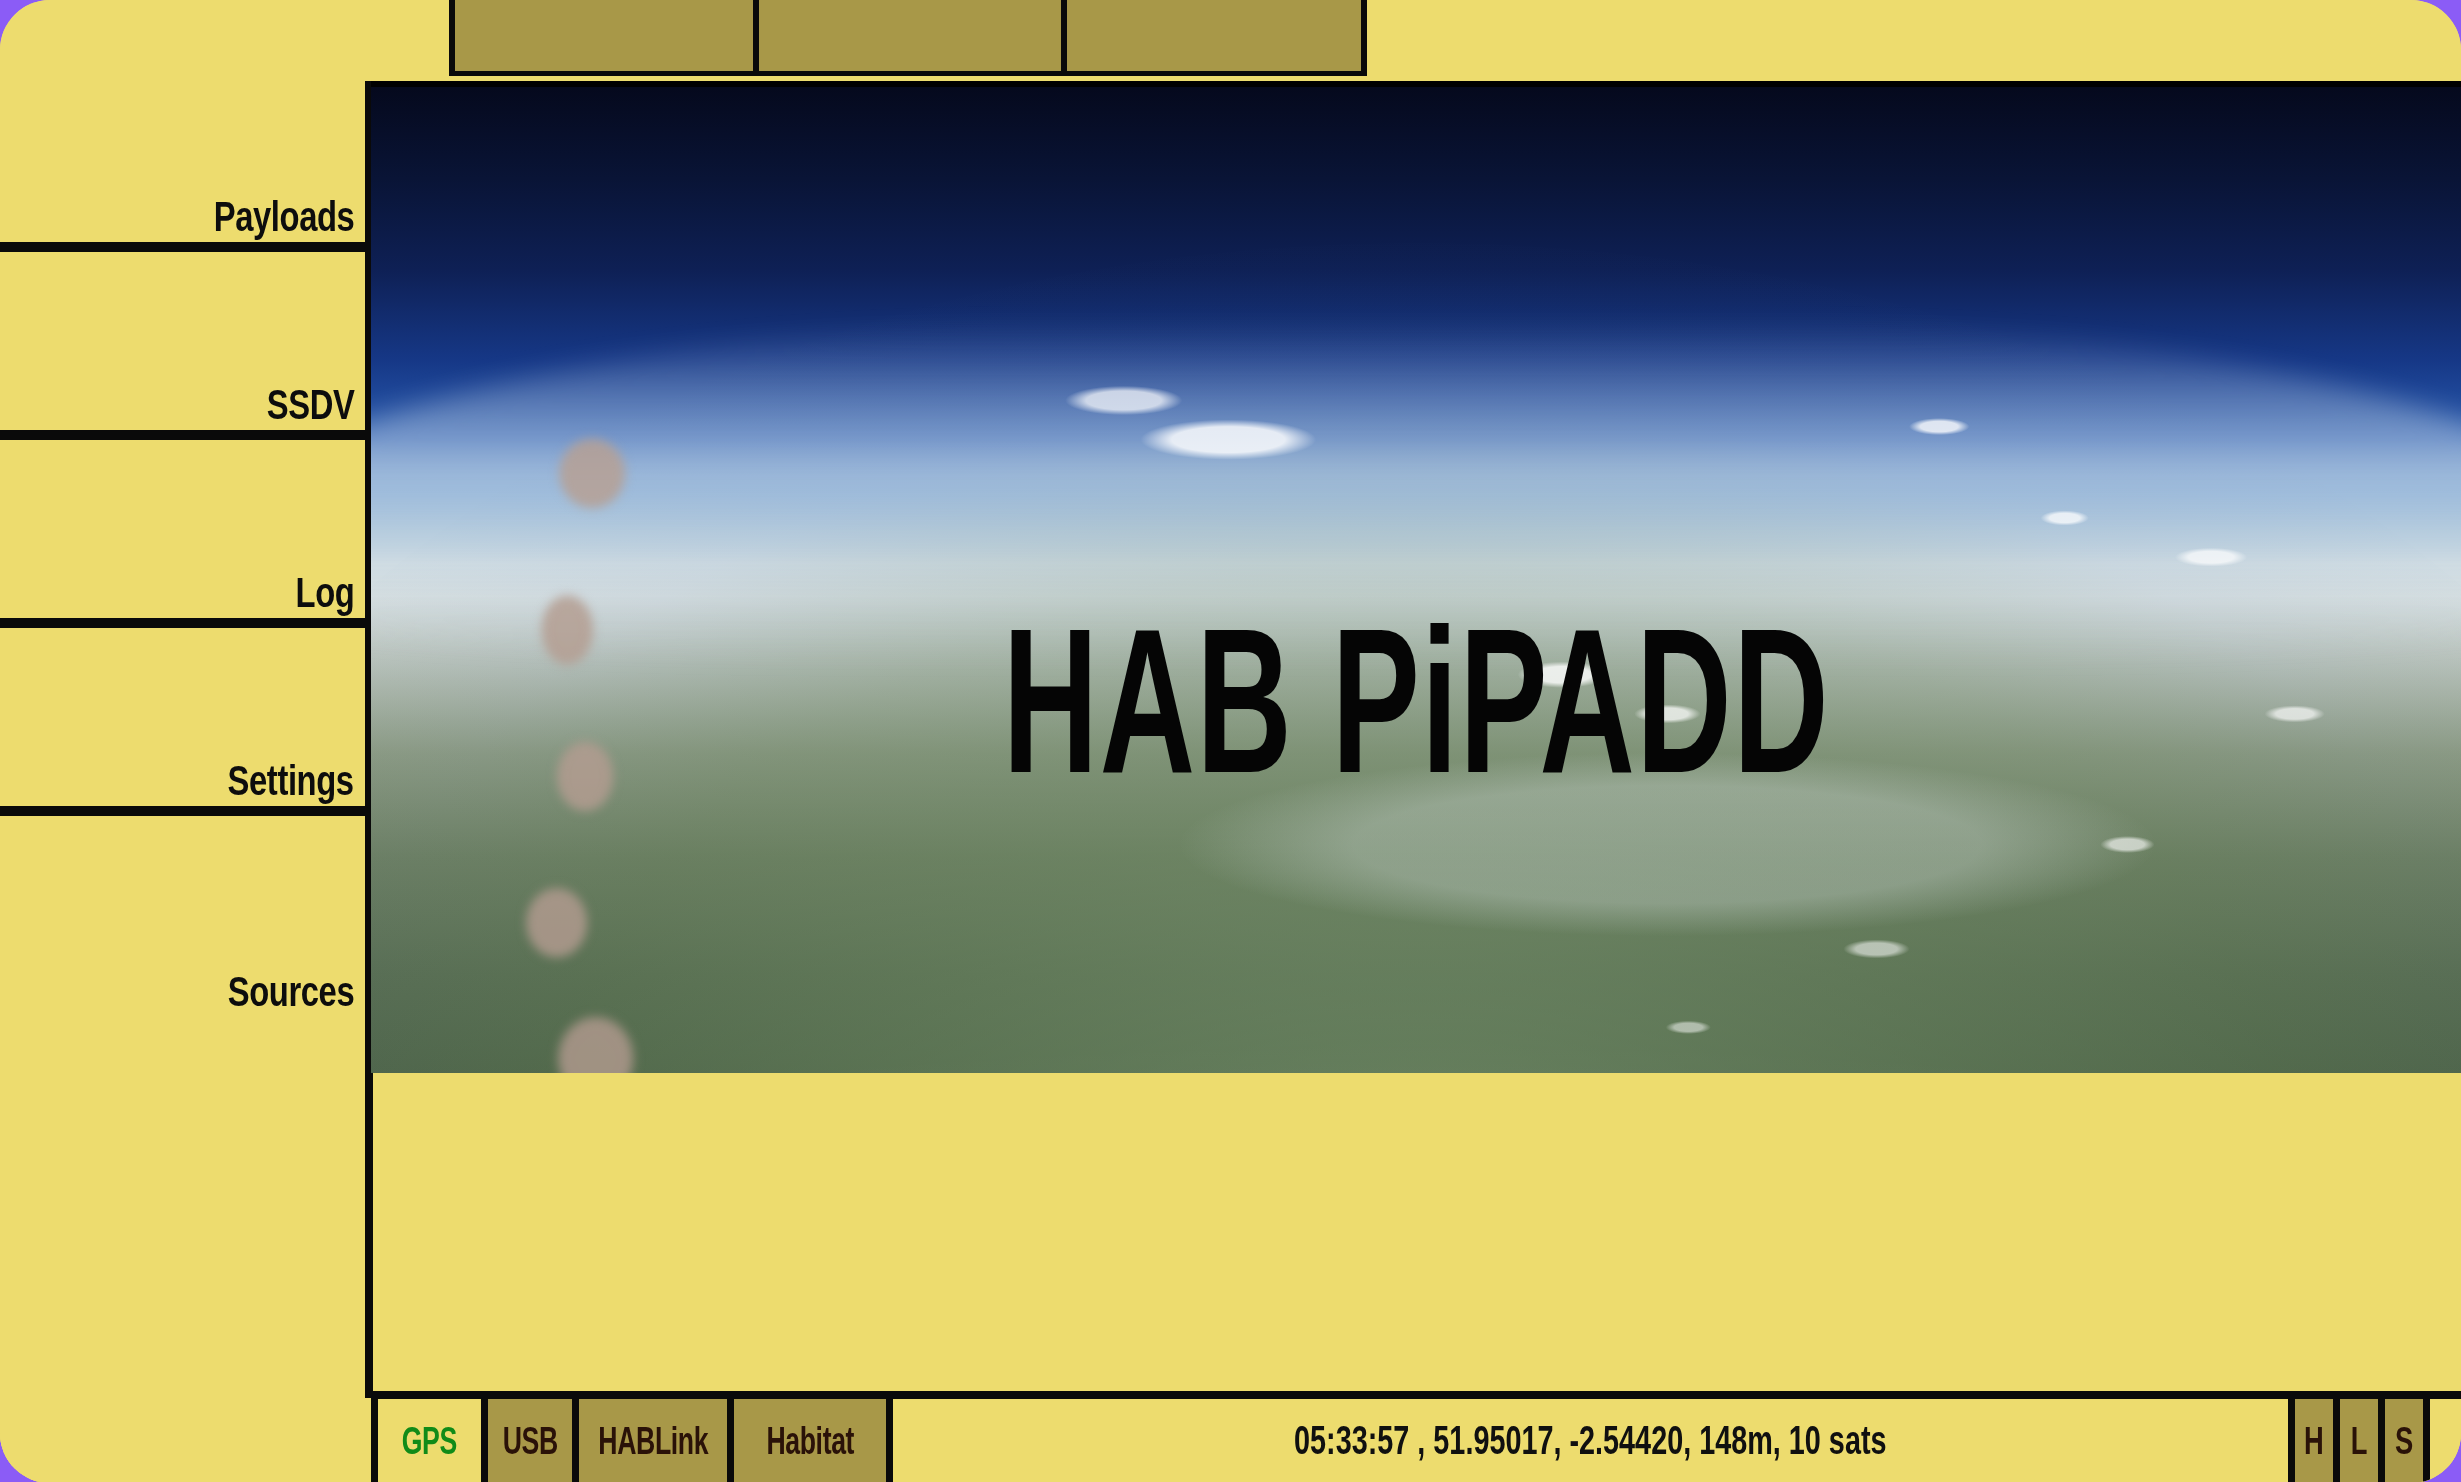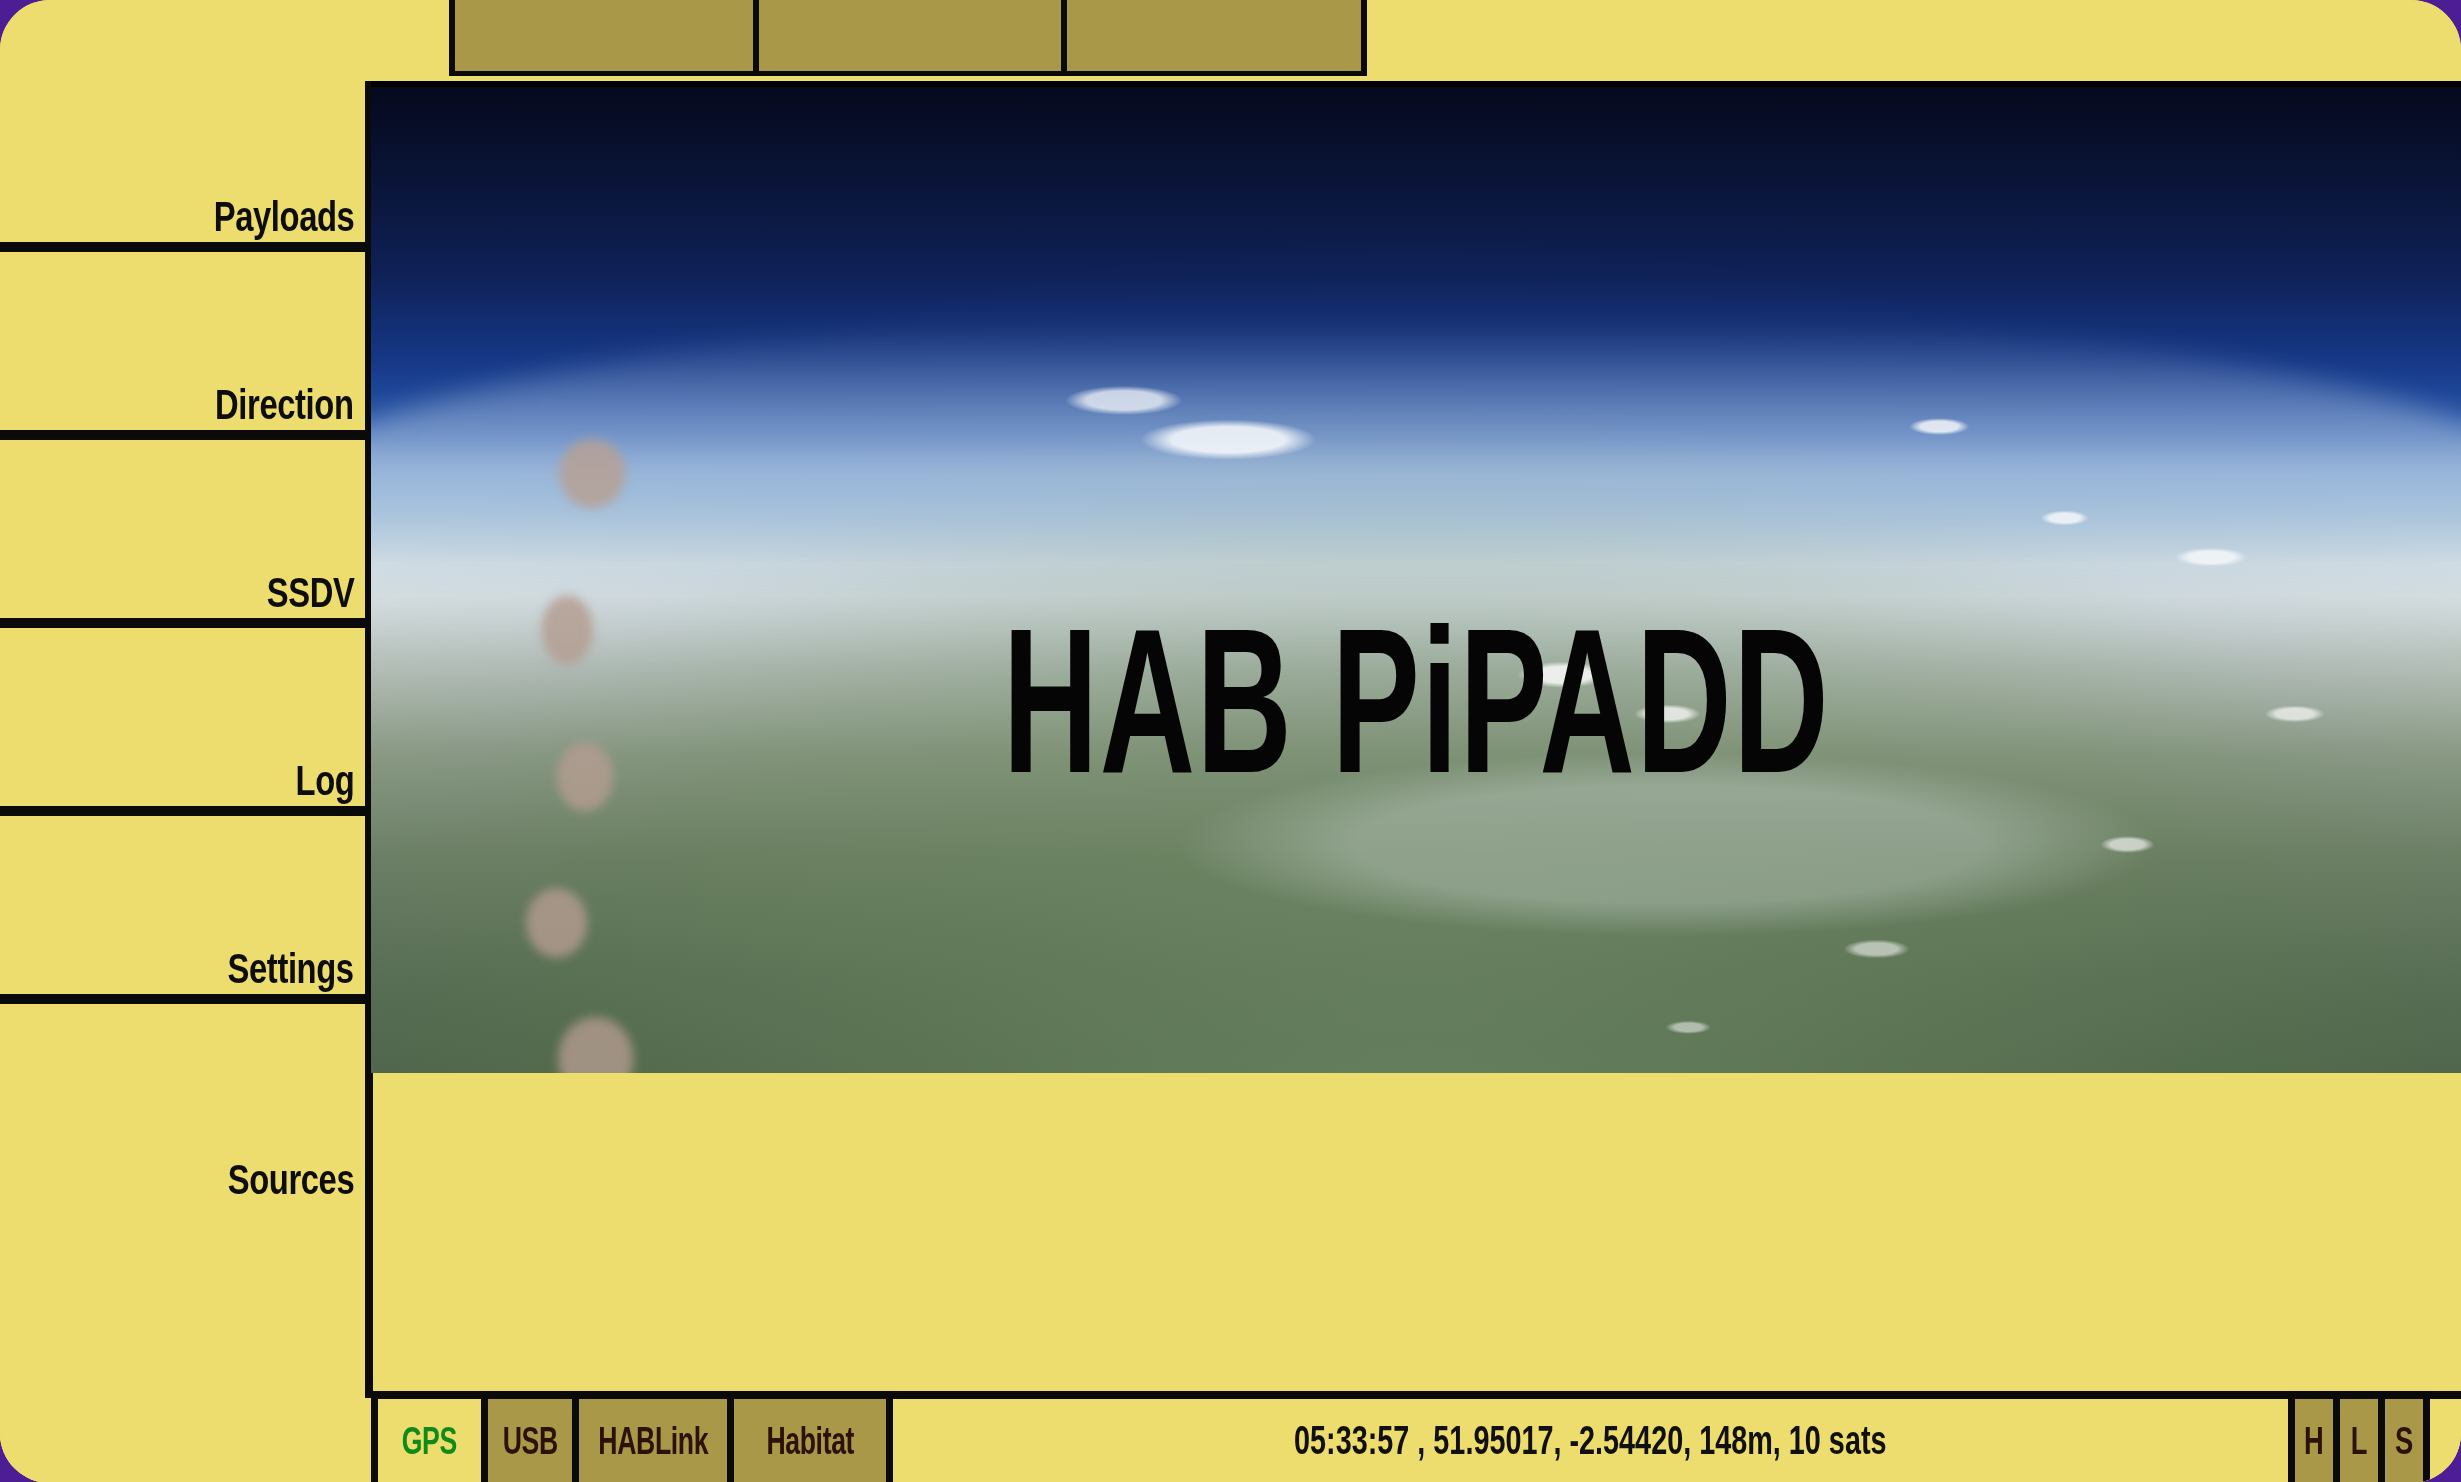--- a/index.html
+++ b/index.html
@@ -10,21 +10,21 @@
     height: 1483px;
     background: #000;
     overflow: hidden;
     font-family: "Liberation Sans", "DejaVu Sans", sans-serif;
   }
 
   #app {
     position: relative;
     width: 2461px;
     height: 1483px;
-    background: #4c1d95;
+    background: #8b5cf6;
   }
 
   
   .chassis {
     position: absolute;
     left: 0; top: 0;
     width: 2461px; height: 1483px;
     background: #EDDC6E;
     border-radius: 50px;
     overflow: hidden;
@@ -330,23 +330,20 @@
         <span></span>
       </div>
       <div class="top-spacer-right"></div>
     </div>
 
     <nav class="sidebar">
       <div class="side-item">
         <span class="side-label">Payloads</span>
       </div>
       <div class="side-item">
-        <span class="side-label">Direction</span>
-      </div>
-      <div class="side-item">
         <span class="side-label">SSDV</span>
       </div>
       <div class="side-item">
         <span class="side-label">Log</span>
       </div>
       <div class="side-item">
         <span class="side-label">Settings</span>
       </div>
       <div class="side-item last">
         <span class="side-label">Sources</span>

